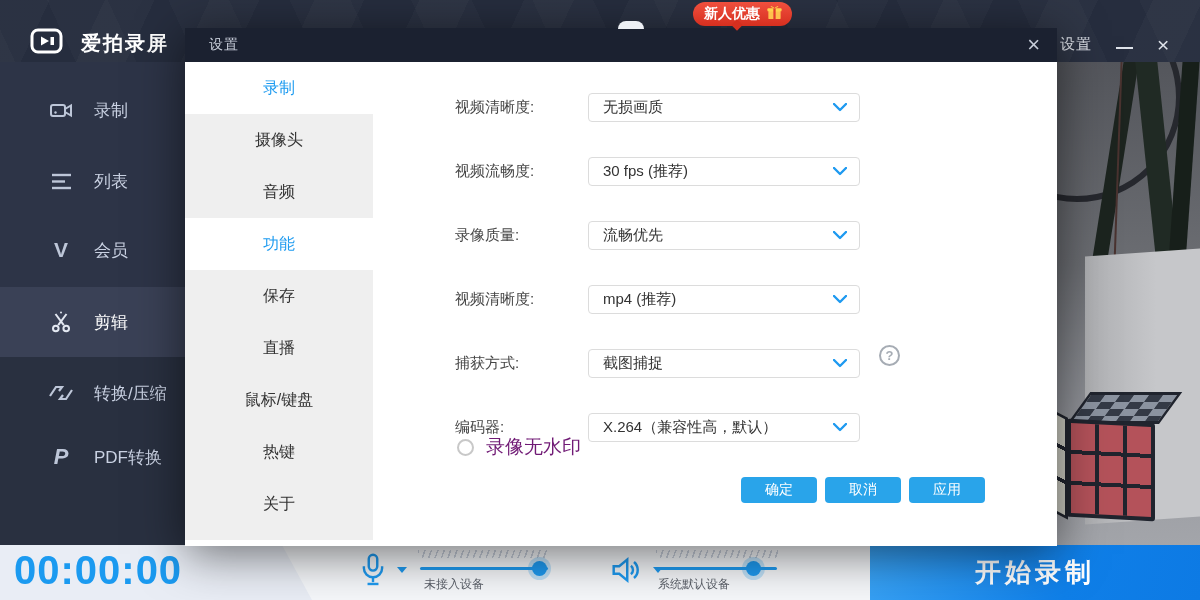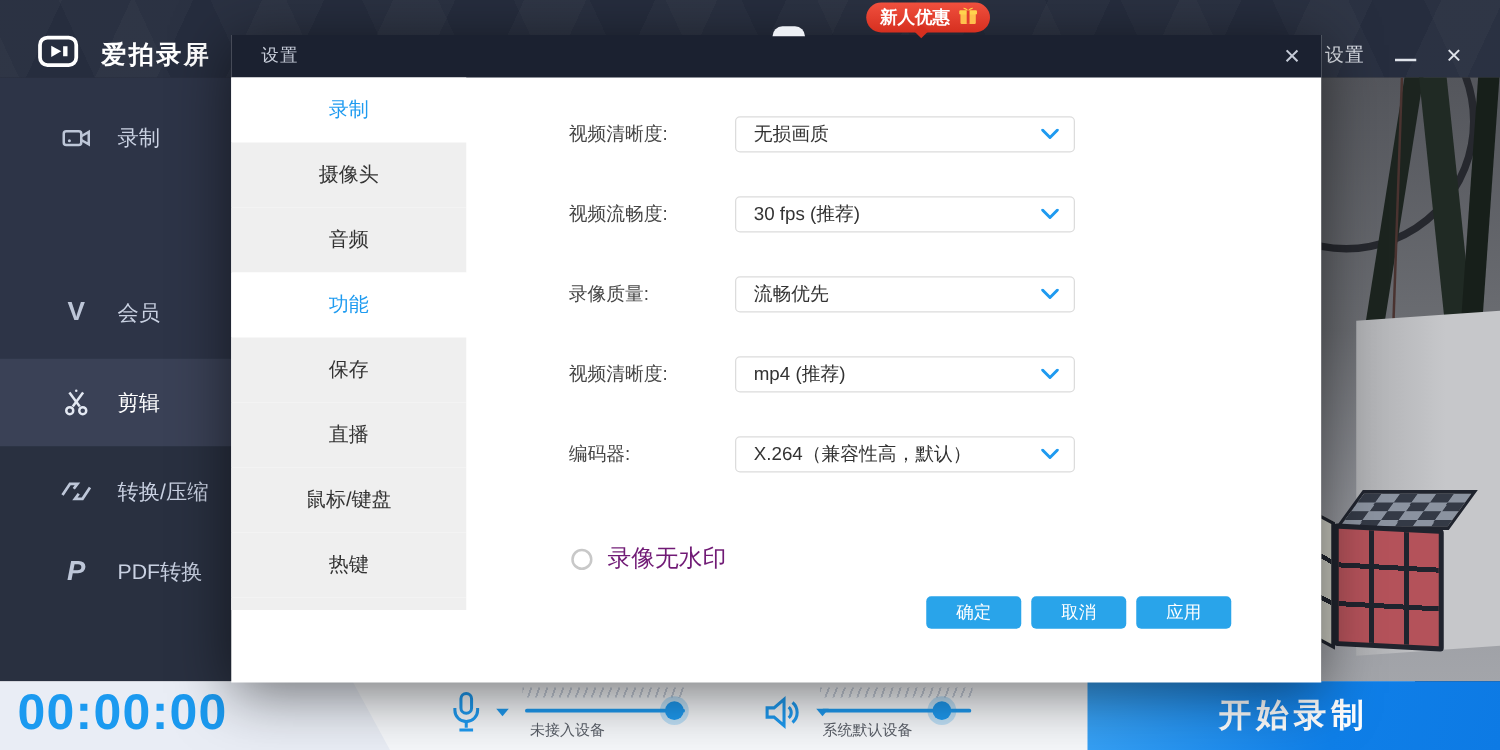--- a/index.html
+++ b/index.html
@@ -140,20 +140,30 @@
     <div class="side-item si0">
       <span class="sicon">
         <svg width="24" height="24" viewBox="0 0 24 24" fill="none" stroke="#bdc6d8" stroke-width="2">
           <rect x="2" y="7" width="14" height="11" rx="2"></rect>
           <path d="M16 11 L22 7.5 V17.5 L16 14"></path>
           <circle cx="6.5" cy="14.5" r="1.2" fill="#bdc6d8" stroke="none"></circle>
         </svg>
       </span>
       <span>录制</span>
     </div>
+    <div class="side-item si1">
+      <span class="sicon">
+        <svg width="24" height="24" viewBox="0 0 24 24" fill="none" stroke="#bdc6d8" stroke-width="2.4">
+          <path d="M3 6 H22"></path>
+            <path d="M3 12.5 H16"></path>
+            <path d="M3 19 H22"></path>
+        </svg>
+      </span>
+      <span>列表</span>
+    </div>
     <div class="side-item si2">
       <span class="sicon">
           <span class="vtxt">V</span>
         </span>
       <span>会员</span>
     </div>
     <div class="side-item si3 active">
       <span class="sicon">
         <svg width="24" height="24" viewBox="0 0 24 24" fill="none" stroke="#e3e8f2" stroke-width="2">
           <path d="M9.2 15.2 L17.5 4"></path>
@@ -204,20 +214,21 @@
 
     <div class="dlg-tabs">
       <div class="dlg-tab active">录制</div>
       <div class="dlg-tab">摄像头</div>
       <div class="dlg-tab">音频</div>
       <div class="dlg-tab active">功能</div>
       <div class="dlg-tab">保存</div>
       <div class="dlg-tab">直播</div>
       <div class="dlg-tab">鼠标/键盘</div>
       <div class="dlg-tab">热键</div>
+      <div class="dlg-tab">关于</div>
       <div class="dlg-tab-filler"></div>
     </div>
 
     <div class="dlg-form">
       <div class="form-row">
         <span class="flabel">视频清晰度:</span>
         <div class="dropdown">
           <span>无损画质</span>
           <svg width="14" height="9" viewBox="0 0 14 9">
               <path d="M1 1 L7 7 L13 1" stroke="#1e9af0" stroke-width="2.4" fill="none" stroke-linecap="round" stroke-linejoin="round"></path>
@@ -243,20 +254,30 @@
         </div>
       </div>
       <div class="form-row">
         <span class="flabel">视频清晰度:</span>
         <div class="dropdown">
           <span>mp4 (推荐)</span>
           <svg width="14" height="9" viewBox="0 0 14 9">
               <path d="M1 1 L7 7 L13 1" stroke="#1e9af0" stroke-width="2.4" fill="none" stroke-linecap="round" stroke-linejoin="round"></path>
             </svg>
         </div>
+      </div>
+      <div class="form-row">
+        <span class="flabel">捕获方式:</span>
+        <div class="dropdown">
+          <span>截图捕捉</span>
+          <svg width="14" height="9" viewBox="0 0 14 9">
+              <path d="M1 1 L7 7 L13 1" stroke="#1e9af0" stroke-width="2.4" fill="none" stroke-linecap="round" stroke-linejoin="round"></path>
+            </svg>
+        </div>
+        <span class="help">?</span>
       </div>
       <div class="form-row">
         <span class="flabel">编码器:</span>
         <div class="dropdown">
           <span>X.264（兼容性高，默认）</span>
           <svg width="14" height="9" viewBox="0 0 14 9">
               <path d="M1 1 L7 7 L13 1" stroke="#1e9af0" stroke-width="2.4" fill="none" stroke-linecap="round" stroke-linejoin="round"></path>
             </svg>
         </div>
       </div>

